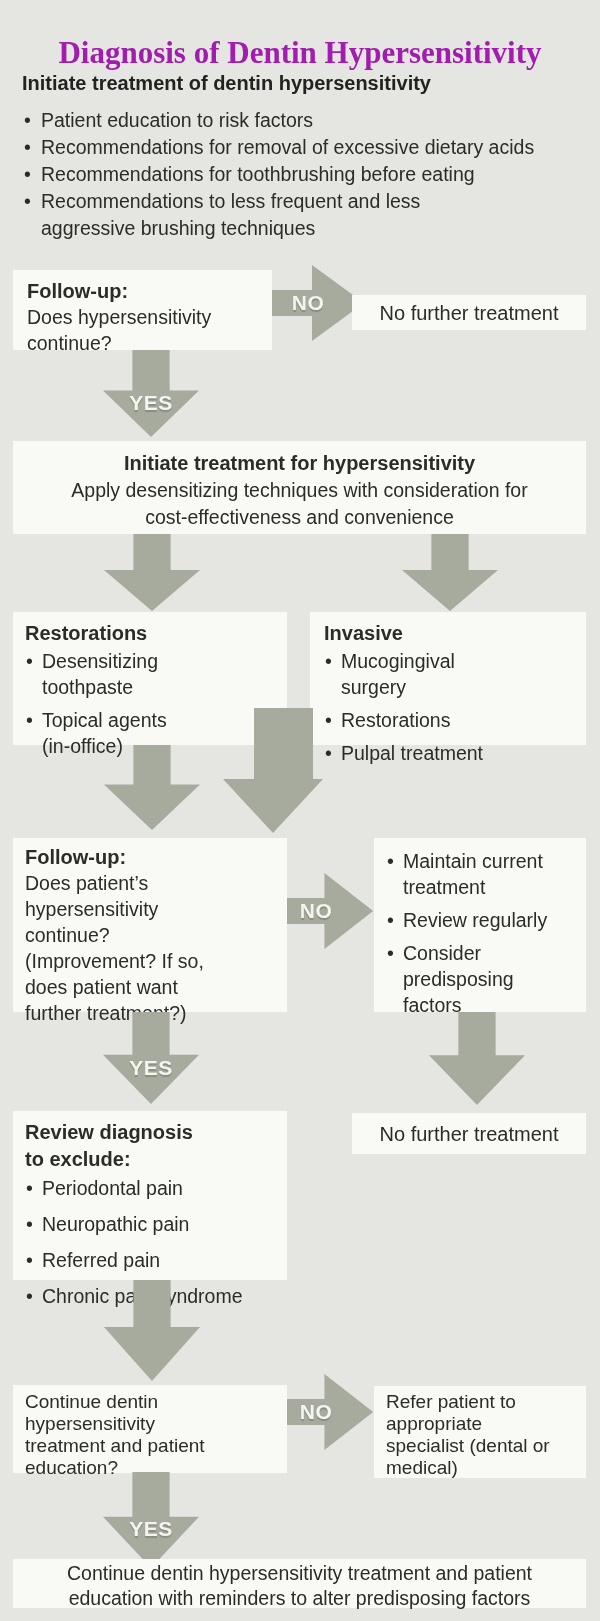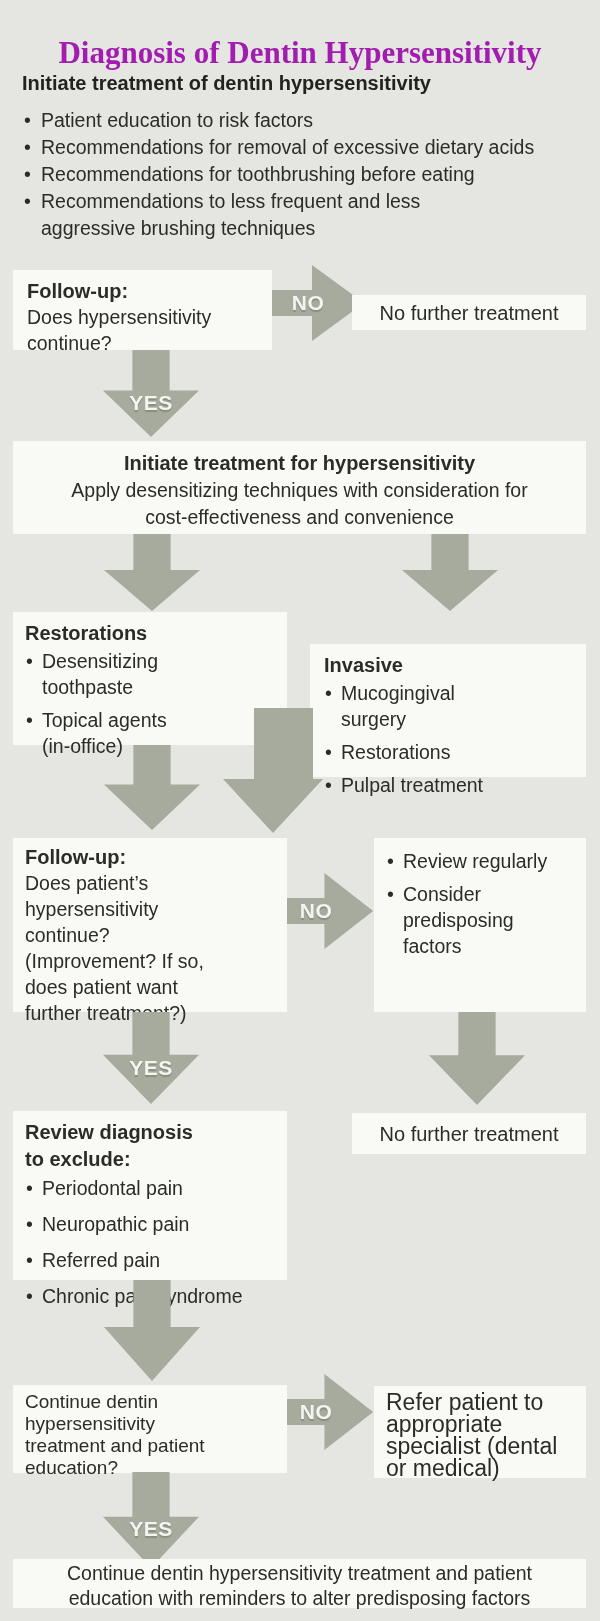--- a/index.html
+++ b/index.html
@@ -28,34 +28,34 @@
   .box li{position:relative;padding-left:17px;}
   .box li::before{content:"\2022";position:absolute;left:1px;}
   .box li + li{margin-top:7px;}
 
   #box-followup-1{left:13px;top:270px;width:259px;height:80px;padding:8px 14px;}
   #box-no-further-1{left:352px;top:295px;width:234px;height:35px;display:flex;align-items:center;justify-content:center;font-size:20px;}
   #box-initiate{left:13px;top:441px;width:573px;height:93px;text-align:center;padding-top:9px;}
   #box-initiate p{margin:1px auto 0 auto;max-width:480px;line-height:27px;}
   #box-noninvasive{left:13px;top:612px;width:274px;height:133px;padding:8px 12px;}
   #box-noninvasive li{max-width:140px;}
-  #box-invasive{left:310px;top:612px;width:276px;height:133px;padding:8px 14px;margin-top:32px;}
+  #box-invasive{left:310px;top:612px;width:276px;height:133px;padding:8px 14px;}
   #box-invasive li{max-width:160px;}
   #box-followup-2{left:13px;top:838px;width:274px;height:174px;padding:6px 12px;}
   #box-followup-2 .b-text{max-width:205px;}
   #box-maintain{left:374px;top:838px;width:212px;height:174px;padding:10px 10px 10px 12px;}
   #box-maintain ul{margin-top:0;}
   #box-maintain li{max-width:172px;}
   #box-no-further-2{left:352px;top:1113px;width:234px;height:41px;display:flex;align-items:center;justify-content:center;font-size:20px;}
   #box-review{left:13px;top:1111px;width:274px;height:169px;padding:8px 12px;line-height:27px;}
   #box-review .b-title{max-width:185px;line-height:27px;}
   #box-review li + li{margin-top:9px;}
   #box-continue-q{left:13px;top:1385px;width:274px;height:88px;padding:6px 12px;font-size:19px;line-height:22px;}
   #box-continue-q .b-text{max-width:208px;}
-  #box-refer{left:374px;top:1386px;width:212px;height:92px;padding:5px 12px;font-size:23px;line-height:22px;}
+  #box-refer{left:374px;top:1386px;width:212px;height:92px;padding:5px 12px;font-size:19px;line-height:22px;}
   #box-refer .b-text{max-width:174px;}
   #box-final{left:13px;top:1559px;width:573px;height:49px;text-align:center;padding-top:2px;}
   #box-final p{margin:0 auto;max-width:530px;line-height:25px;}
 
   .arrow{position:absolute;display:block;}
   .arrow polygon{fill:#a7ab9e;}
   .flabel{
     position:absolute;transform:translate(-50%,-50%);
     font-weight:700;font-size:21px;letter-spacing:.5px;color:#f4f4f0;
     text-shadow:0 2px 1px rgba(80,85,70,.35);
@@ -143,20 +143,21 @@
     <div class="b-text">Does patient’s hypersensitivity continue? (Improvement? If so, does patient want further treatment?)</div>
   </div>
 
   <svg class="arrow" style="left:287px;top:871px;" width="88" height="80" viewBox="0 0 94 80" preserveAspectRatio="none">
     <polygon points="0,27 40,27 40,2 92,40 40,78 40,53 0,53"></polygon>
   </svg>
   <span class="flabel" id="label-no-2">NO</span>
 
   <div class="box" id="box-maintain">
     <ul>
+      <li>Maintain current treatment</li>
       <li>Review regularly</li>
       <li>Consider predisposing factors</li>
     </ul>
   </div>
 
   <svg class="arrow" style="left:102px;top:1012px;" width="98" height="92" viewBox="0 0 100 88" preserveAspectRatio="none">
     <polygon points="31,0 69,0 69,41 99,41 50,88 1,41 31,41"></polygon>
   </svg>
   <span class="flabel" id="label-yes-2">YES</span>
 

